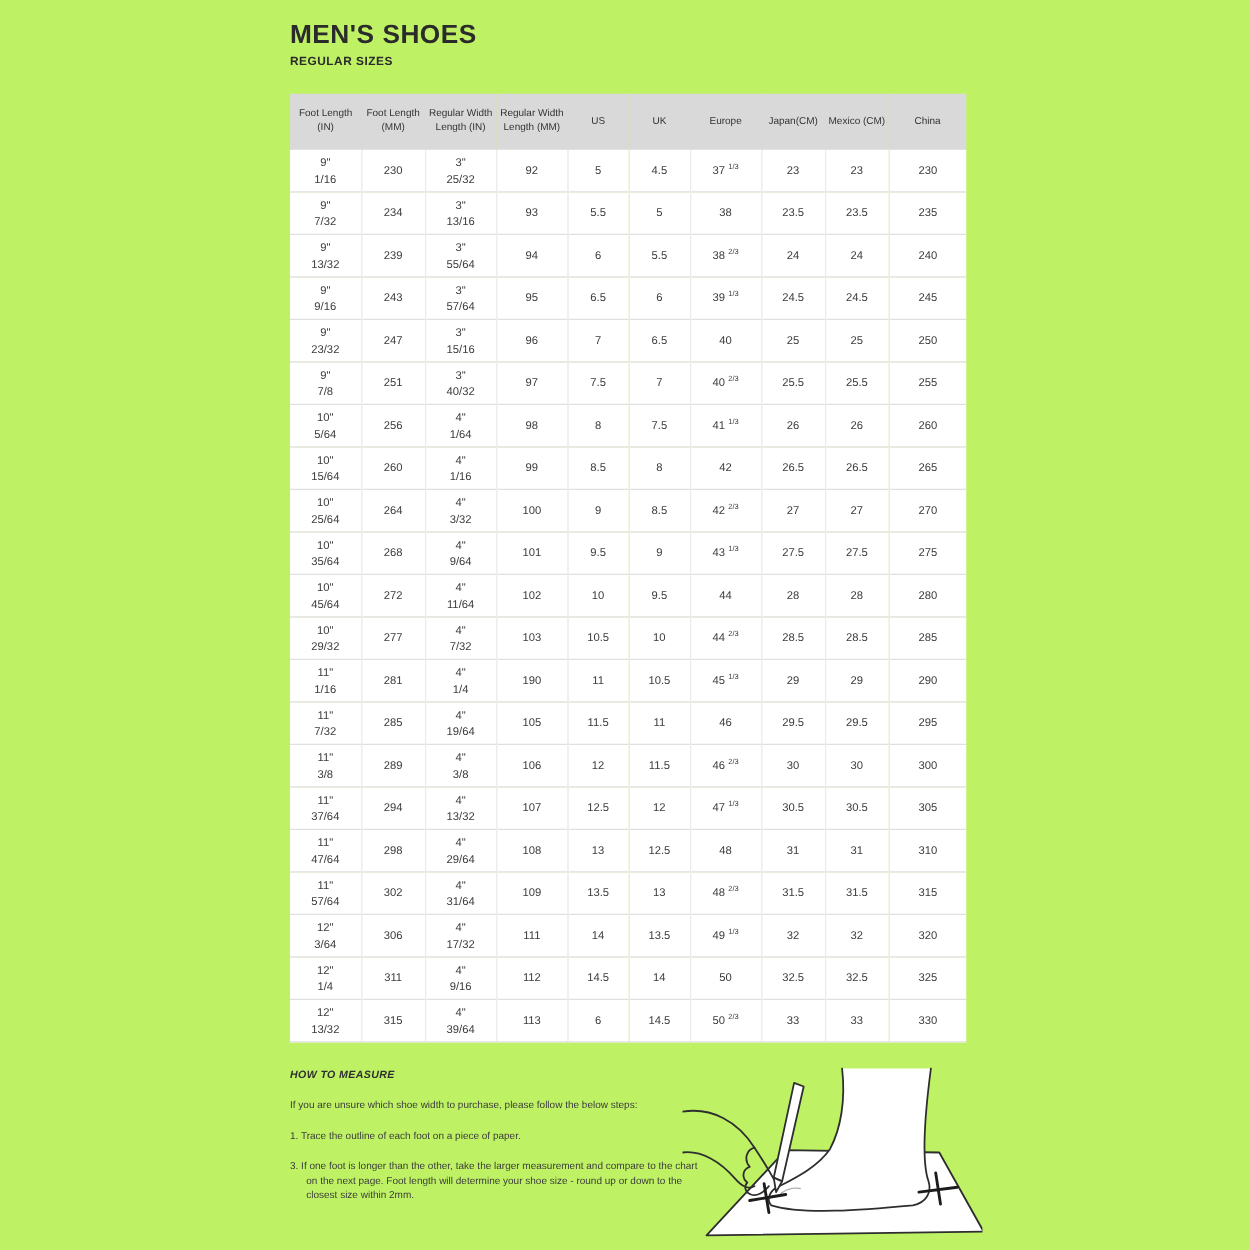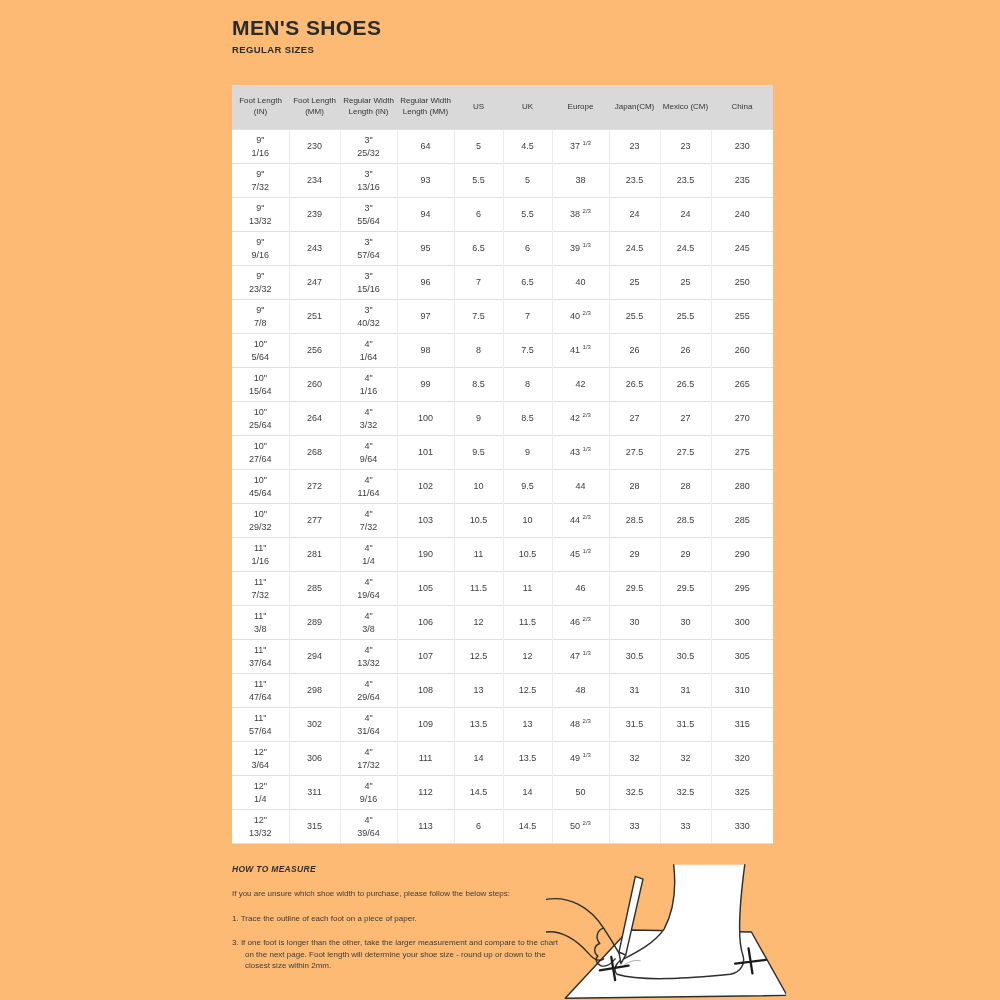--- a/index.html
+++ b/index.html
@@ -1,20 +1,20 @@
 <!DOCTYPE html>
 <html><head>
 <meta charset="utf-8">
 <style>
   html,body{margin:0;padding:0;background:#fff;}
-  .page{position:relative;width:1000px;height:1000px;background:#fdba74;overflow:hidden;
+  .page{position:relative;width:1000px;height:1000px;background:#bef264;overflow:hidden;
         font-family:"Liberation Sans",sans-serif;color:#3a3a3a;}
   .content{position:absolute;left:232px;top:16px;width:541px;}
   .title{font-size:21px;font-weight:600;letter-spacing:.4px;color:#2b2b2b;margin:0 0 4px 0;}
-  .subtitle{font-size:9.5px;font-weight:600;letter-spacing:.4px;color:#2b2b2b;margin:0 0 30px 0;}
+  .subtitle{font-size:9.5px;font-weight:600;letter-spacing:.4px;color:#2b2b2b;margin:0 0 20px 0;}
 
   table.size-table{border-collapse:collapse;table-layout:fixed;width:541px;}
   .size-table thead th{background:#d9d9d9;font-weight:normal;font-size:8px;color:#333;
         height:40px;vertical-align:middle;text-align:center;padding:2px 1px;line-height:1.35;}
   .size-table tbody td{background:#fff;text-align:center;font-size:9px;height:33px;
         vertical-align:middle;line-height:1.35;color:#3c3c3c;
         border-top:1px solid #e0e0e0;padding:0 1px;}
   .size-table tbody td + td{border-left:1px solid #ebebeb;}
   .size-table tbody tr:last-child td{border-bottom:1px solid #e0e0e0;}
   sup.frac{font-size:6px;line-height:0;vertical-align:super;letter-spacing:0;}
@@ -66,21 +66,21 @@
           <tr>
             <td>
               <div>9"</div>
               <div>1/16</div>
             </td>
             <td>230</td>
             <td>
               <div>3"</div>
               <div>25/32</div>
             </td>
-            <td>64</td>
+            <td>92</td>
             <td>5</td>
             <td>4.5</td>
             <td>37 <sup class="frac">1/3</sup></td>
             <td>23</td>
             <td>23</td>
             <td>230</td>
           </tr>
           <tr>
             <td>
               <div>9"</div>
@@ -221,21 +221,21 @@
             <td>9</td>
             <td>8.5</td>
             <td>42 <sup class="frac">2/3</sup></td>
             <td>27</td>
             <td>27</td>
             <td>270</td>
           </tr>
           <tr>
             <td>
               <div>10"</div>
-              <div>27/64</div>
+              <div>35/64</div>
             </td>
             <td>268</td>
             <td>
               <div>4"</div>
               <div>9/64</div>
             </td>
             <td>101</td>
             <td>9.5</td>
             <td>9</td>
             <td>43 <sup class="frac">1/3</sup></td>

